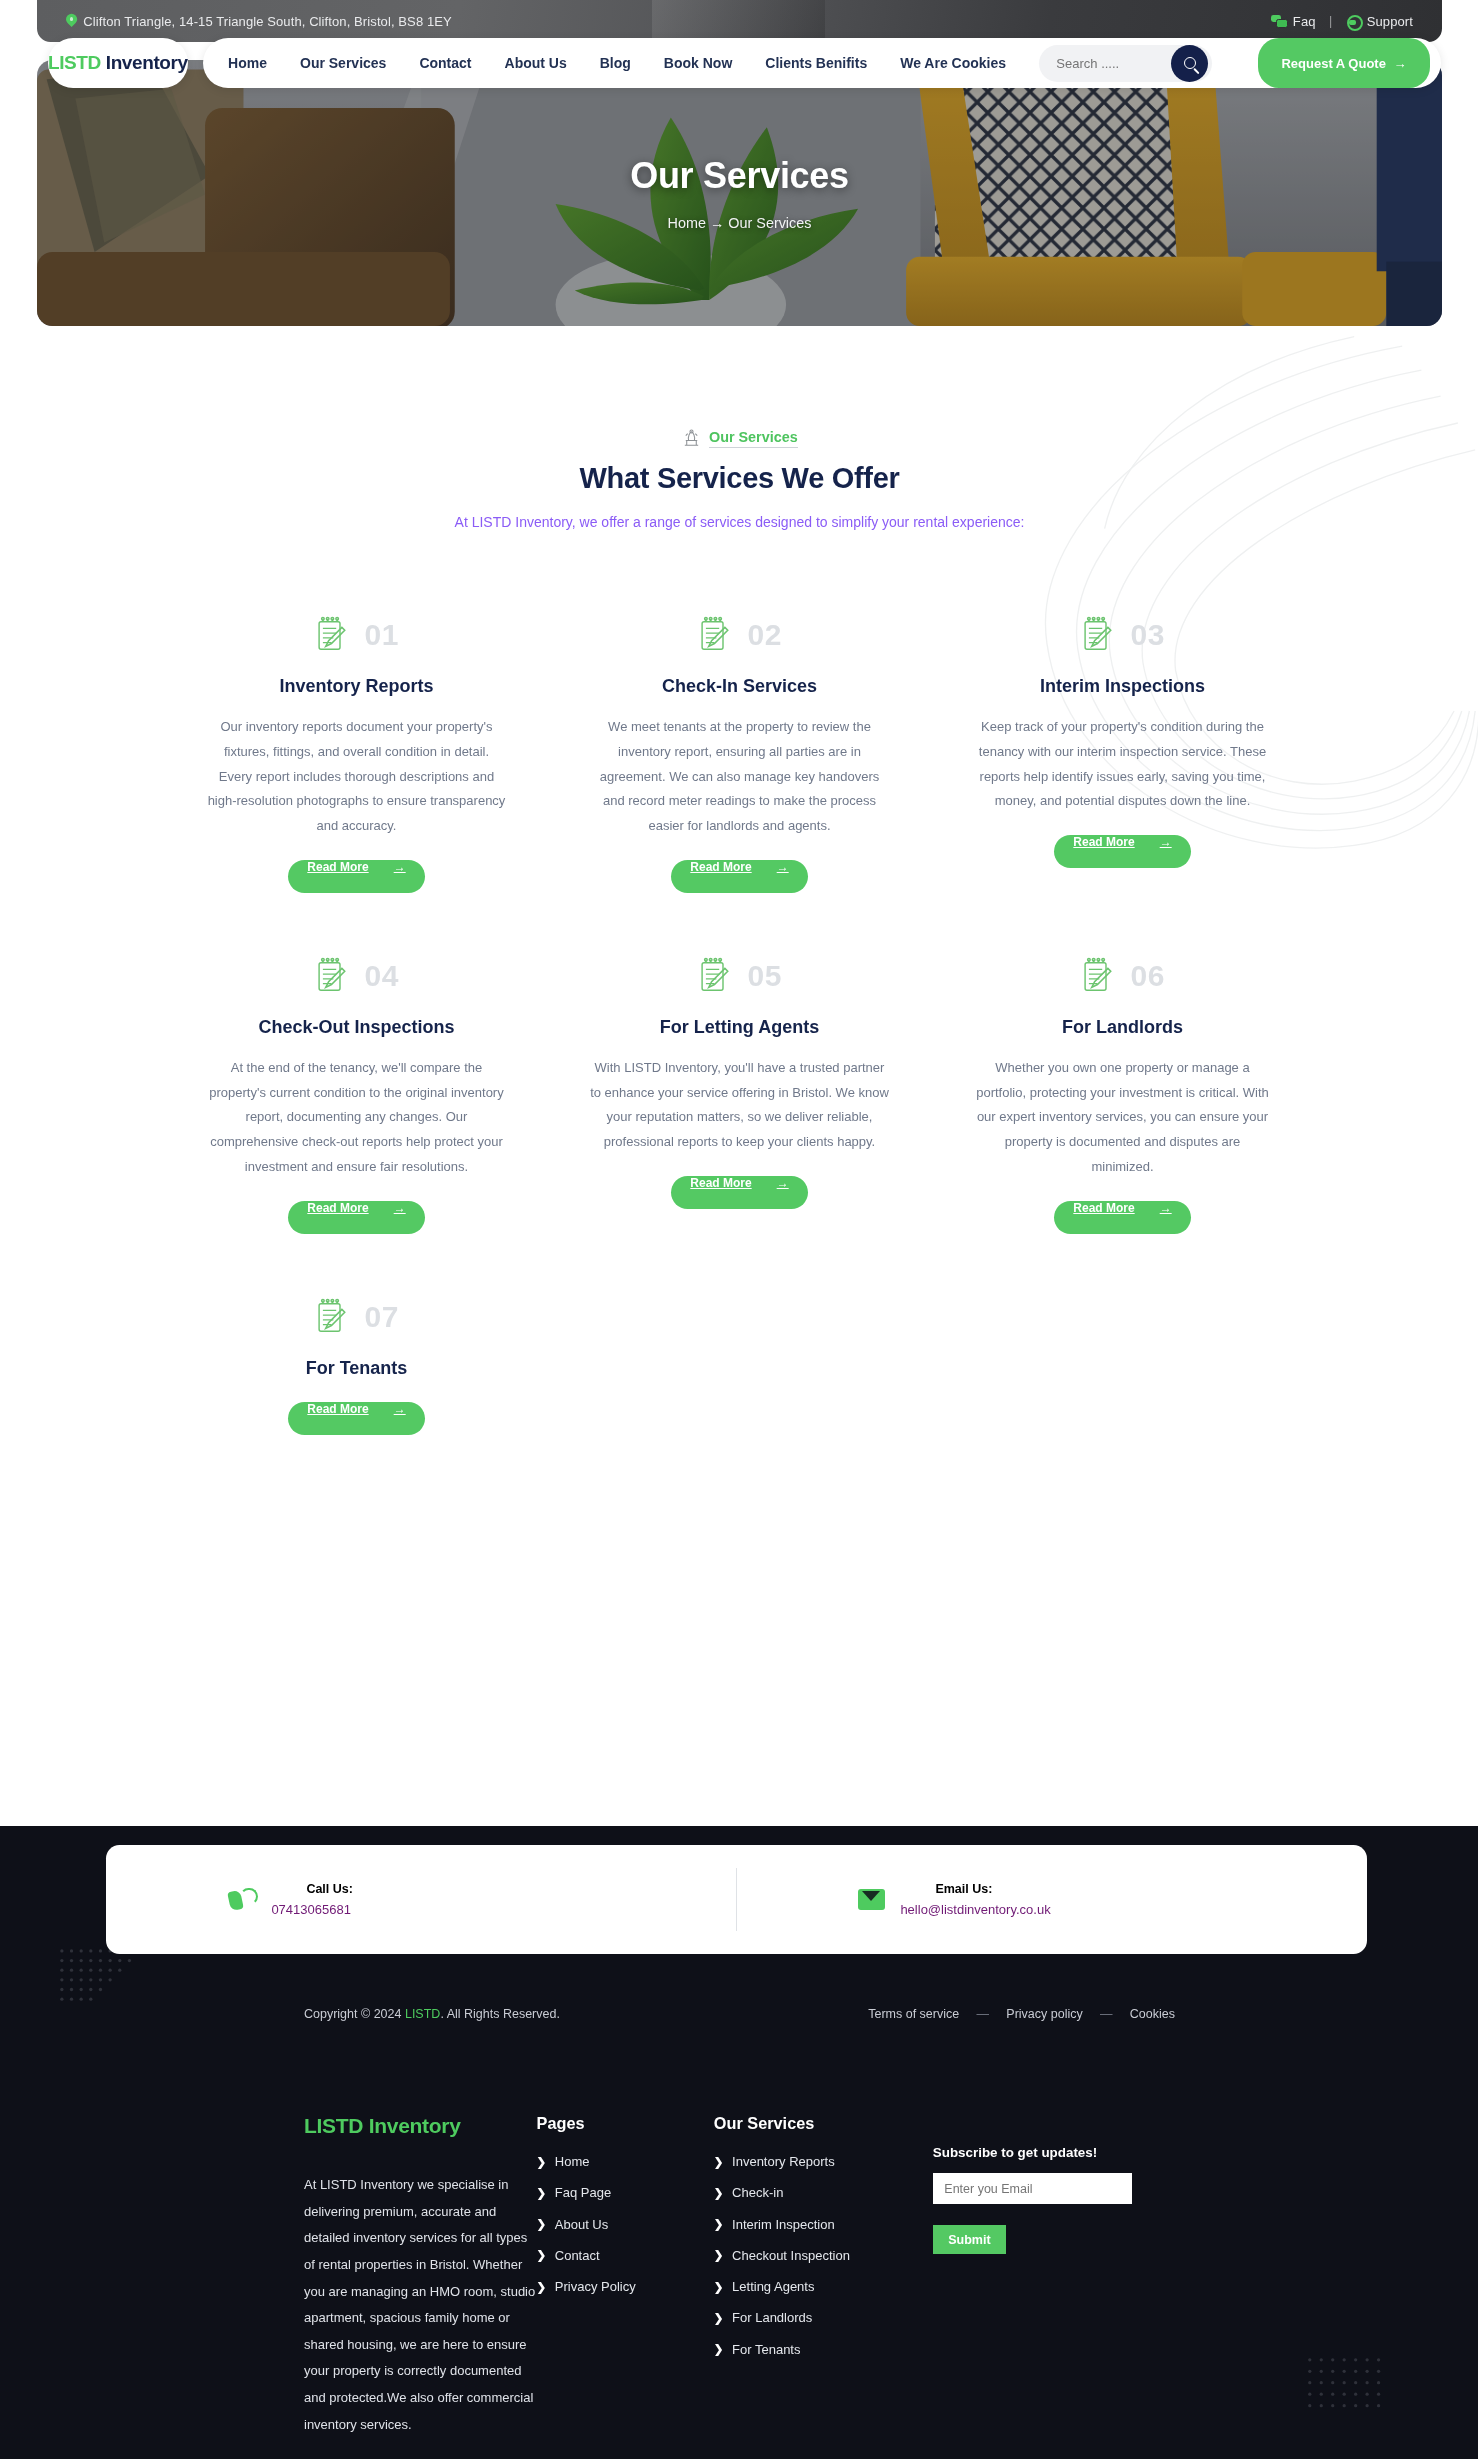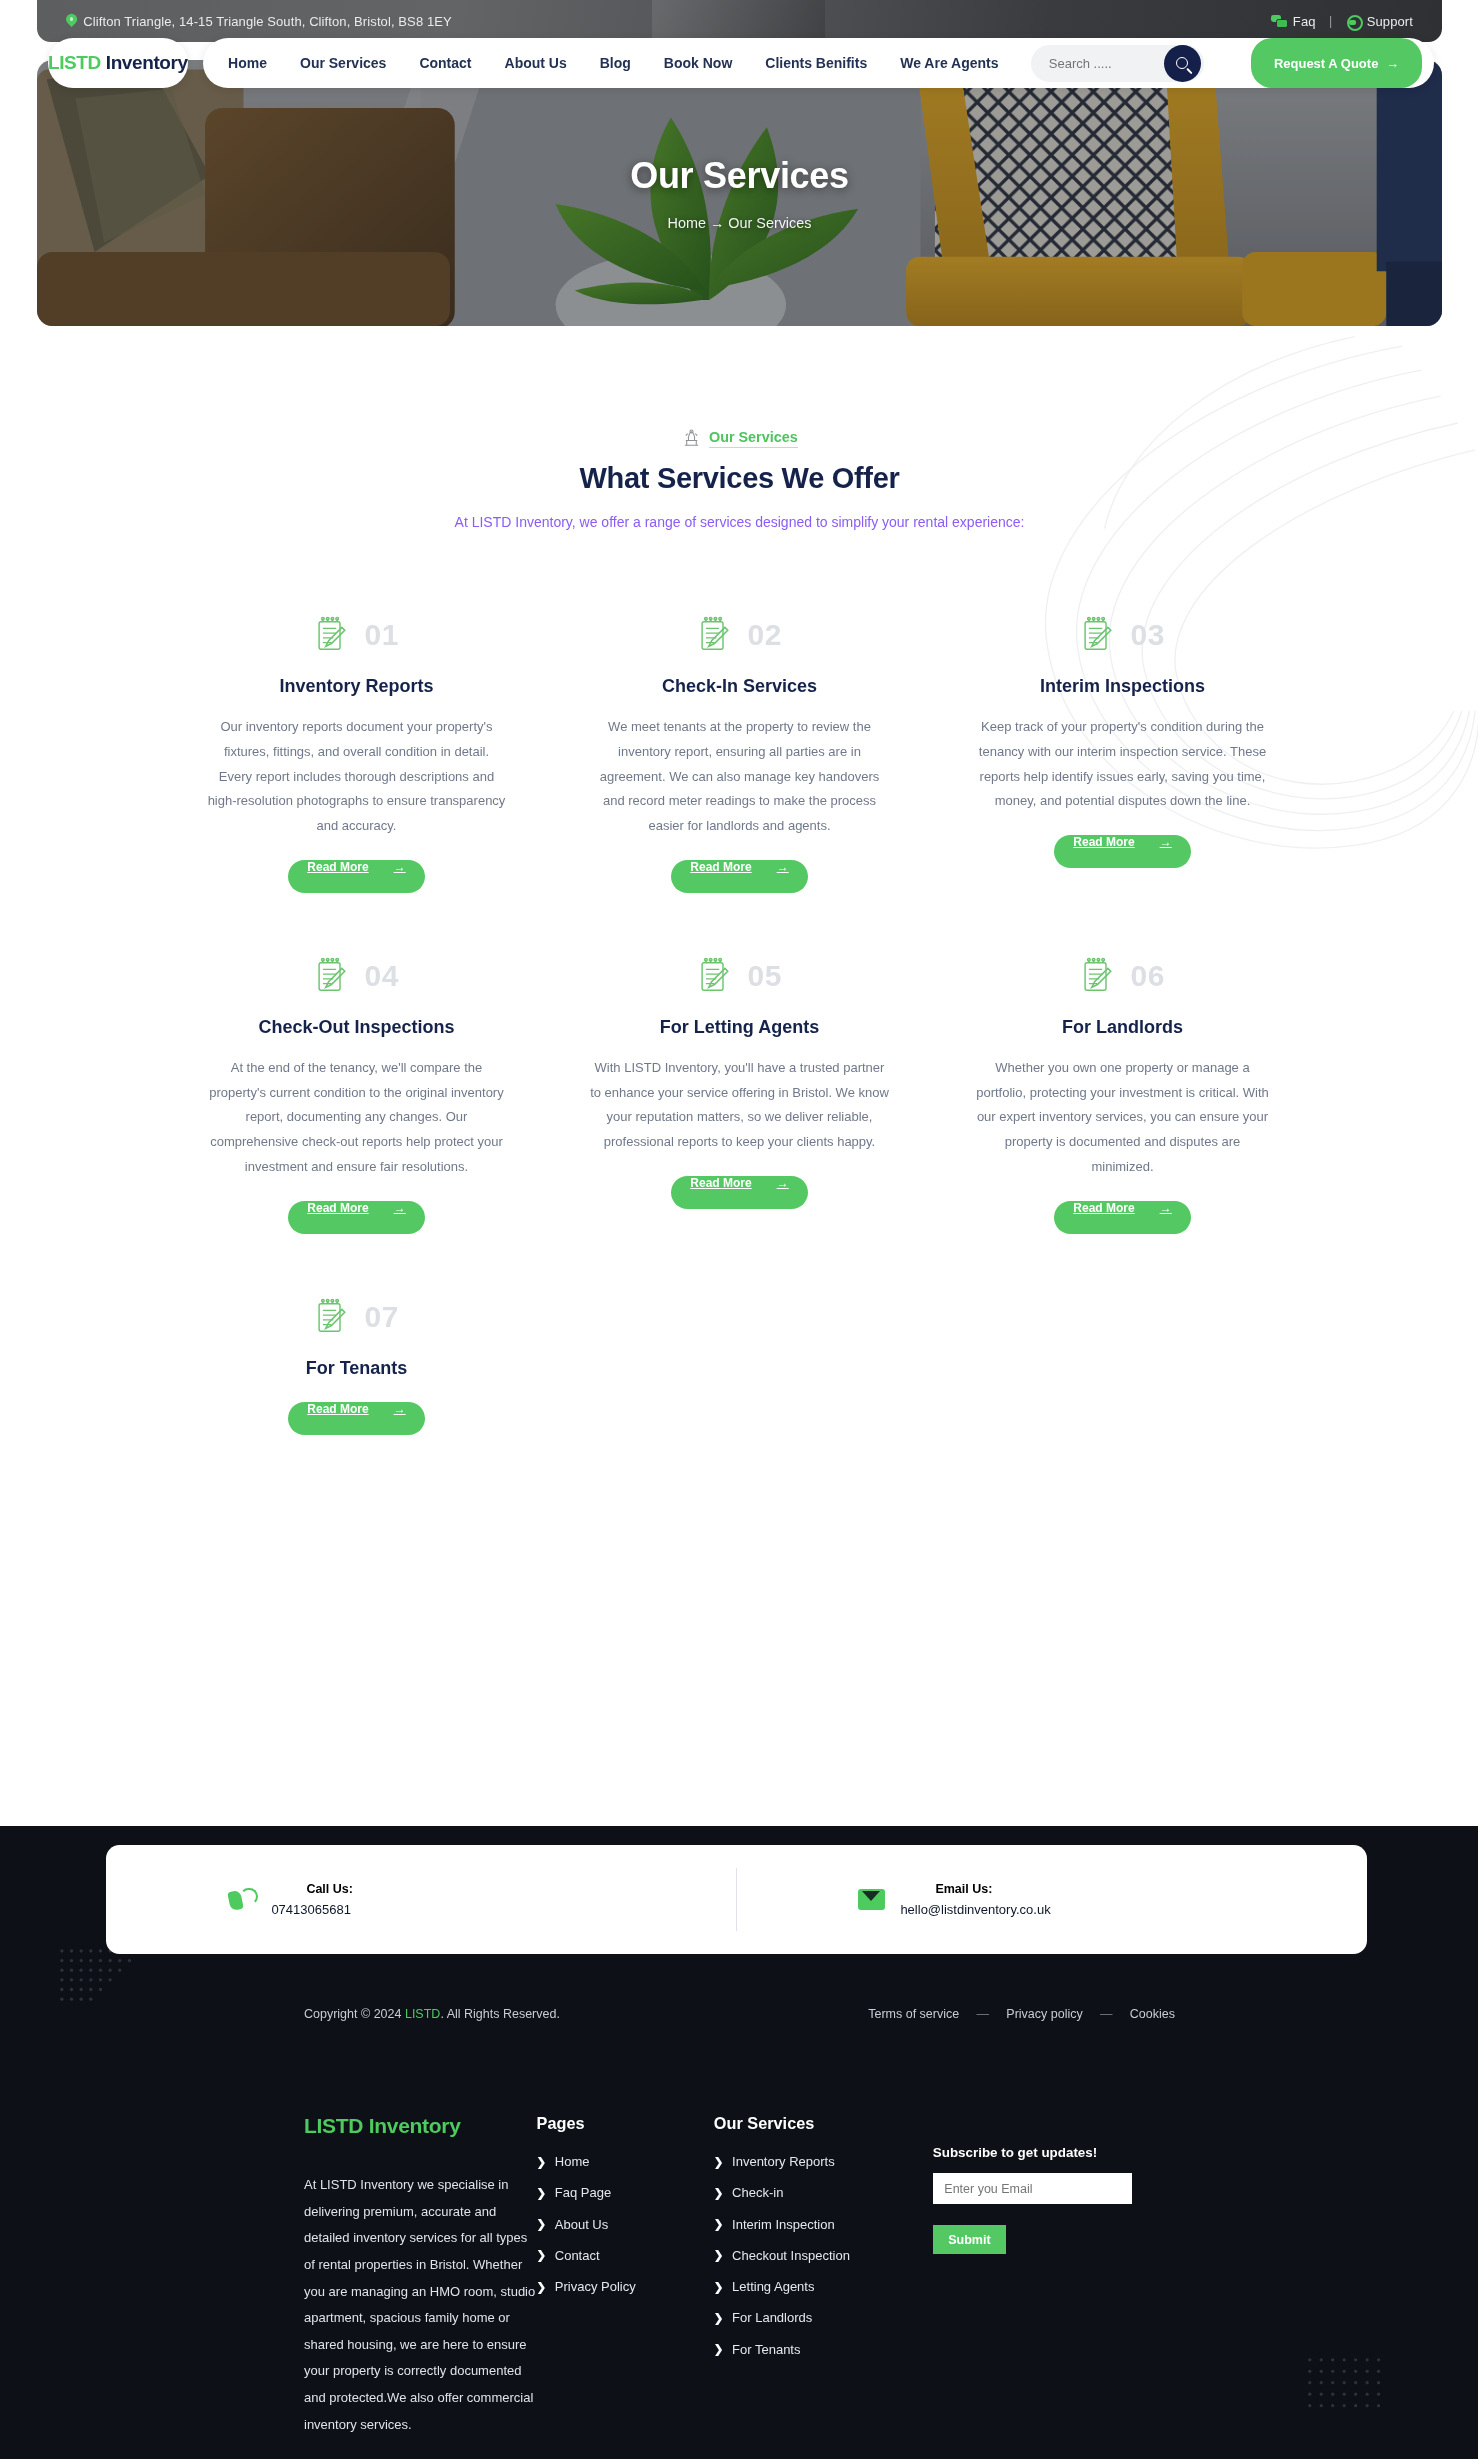--- a/index.html
+++ b/index.html
@@ -123,21 +123,21 @@
   
   .footer{ position:absolute; left:0; top:1826px; width:1479px; height:633px; background:#0e1018; }
   .dots{ position:absolute; width:83px;height:58px; opacity:.55;}
   .contact-card{
     position:absolute; left:106px; top:1845px; width:1261px; height:109px; background:#fff;
     border-radius:13.4px; display:flex; align-items:center; z-index:3;
   }
   .cc-half{ flex:1; display:flex; align-items:center; gap:15.4px; padding-left:121px;}
   .cc-div{ width:1px; height:63px; background:#dfe2e6; }
   .cc-lab{ font-size:12.5px; font-weight:700; color:#000000;margin-left:35px; }
-  .cc-val{ font-size:13px; color:#0f172a; margin-top:5.8px; }
+  .cc-val{ font-size:13px; color:#701a75; margin-top:5.8px; }
   .ph{ width:29px;height:29px;position:relative;display:inline-block;}
   .ph:before{content:"";position:absolute;left:1.9px;top:5.8px;width:12.5px;height:19px;border-radius:3.8px 6.7px 3.8px 6.7px;background:#4ecb5f;transform:rotate(-12deg);}
   .ph:after{content:"";position:absolute;left:13.4px;top:2.9px;width:13.4px;height:13.4px;border:2.3px solid #4ecb5f;border-left-color:transparent;border-bottom-color:transparent;border-radius:50%;}
   .env{ width:27px;height:21px;background:#4ecb5f;border-radius:2.9px;position:relative;display:inline-block;}
   .env:after{content:"";position:absolute;left:3.8px;top:1.9px;border-left:9.6px solid transparent;border-right:9.6px solid transparent;border-top:10.6px solid #0e1018;opacity:.85;}
 
   .copy-row{
     position:absolute; left:0; top:1994px; width:1479px; height:40px;
     display:flex; align-items:center; padding:0 304px; font-size:12.5px; color:#c9ccd4;
   }
@@ -260,21 +260,21 @@
     </div>
   </div>
   <div class="nav-pill">
     <a class="nav-item" href="#">Home</a>
     <a class="nav-item" href="#">Our Services</a>
     <a class="nav-item" href="#">Contact</a>
     <a class="nav-item" href="#">About Us</a>
     <a class="nav-item" href="#">Blog</a>
     <a class="nav-item" href="#">Book Now</a>
     <a class="nav-item" href="#">Clients Benifits</a>
-    <a class="nav-item" href="#">We Are Agents</a>
+    <a class="nav-item" href="#">We Are Cookies</a>
     <div class="search-box">
       <input placeholder="Search ....." style="">
       <button class="search-btn">
         <span class="mag"></span>
       </button>
     </div>
     <button class="quote-btn">
       <span>Request A Quote</span>
       <span>→</span>
     </button>

